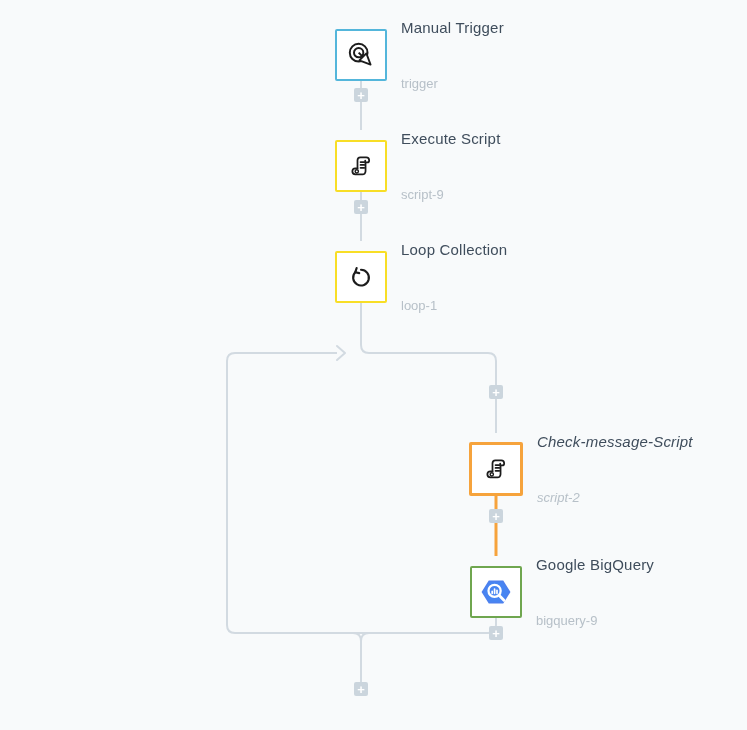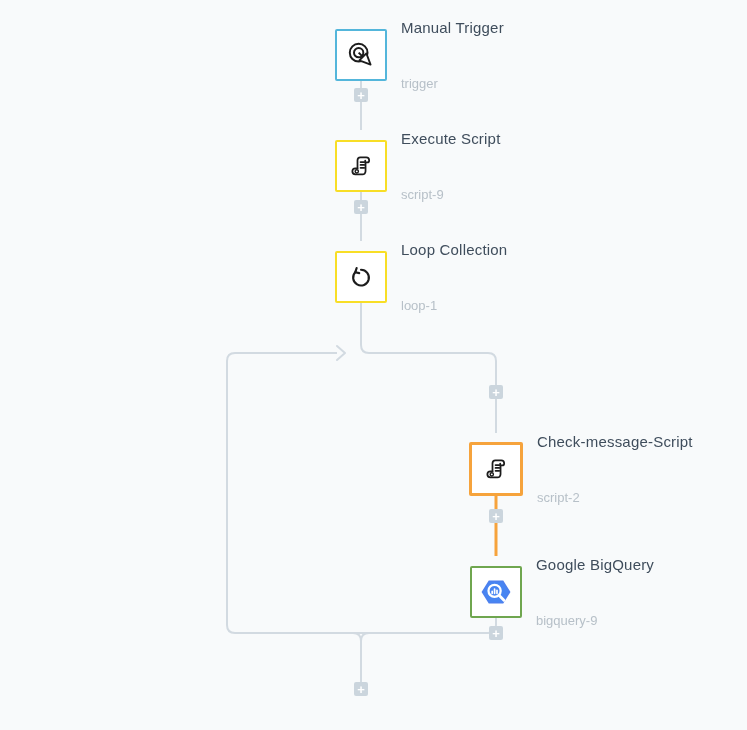--- a/index.html
+++ b/index.html
@@ -23,21 +23,21 @@
   .node .meta{margin-left:14px;display:flex;flex-direction:column;}
   .node .title{font-size:15px;color:#3f4d5c;letter-spacing:.2px;}
   .node .subtitle{font-size:13px;color:#b7c0c8;margin-top:40px;}
 
   .n-trigger{left:335px;top:19px;}
   .n-trigger .box{border-color:#54b6db;}
   .n-script1{left:335px;top:130px;}
   .n-script1 .box{border-color:#f8de26;}
   .n-loop{left:335px;top:241px;}
   .n-loop .box{border-color:#f8de26;}
-  .n-script2{left:469px;top:433px;}
+  .n-script2{left:469px;top:433px;font-style:italic;}
   .n-script2 .box{border-color:#f6a33c;}
   .n-bigquery{left:470px;top:556px;justify-content:flex-end;}
   .n-bigquery .box{border-color:#6fa64f;}
 
   .plus{
     position:absolute;width:14px;height:14px;border-radius:2px;
     background:#cbd5dd;color:#ffffff;
     display:flex;align-items:center;justify-content:center;
     font-size:13px;font-weight:bold;line-height:1;cursor:pointer;
     user-select:none;

